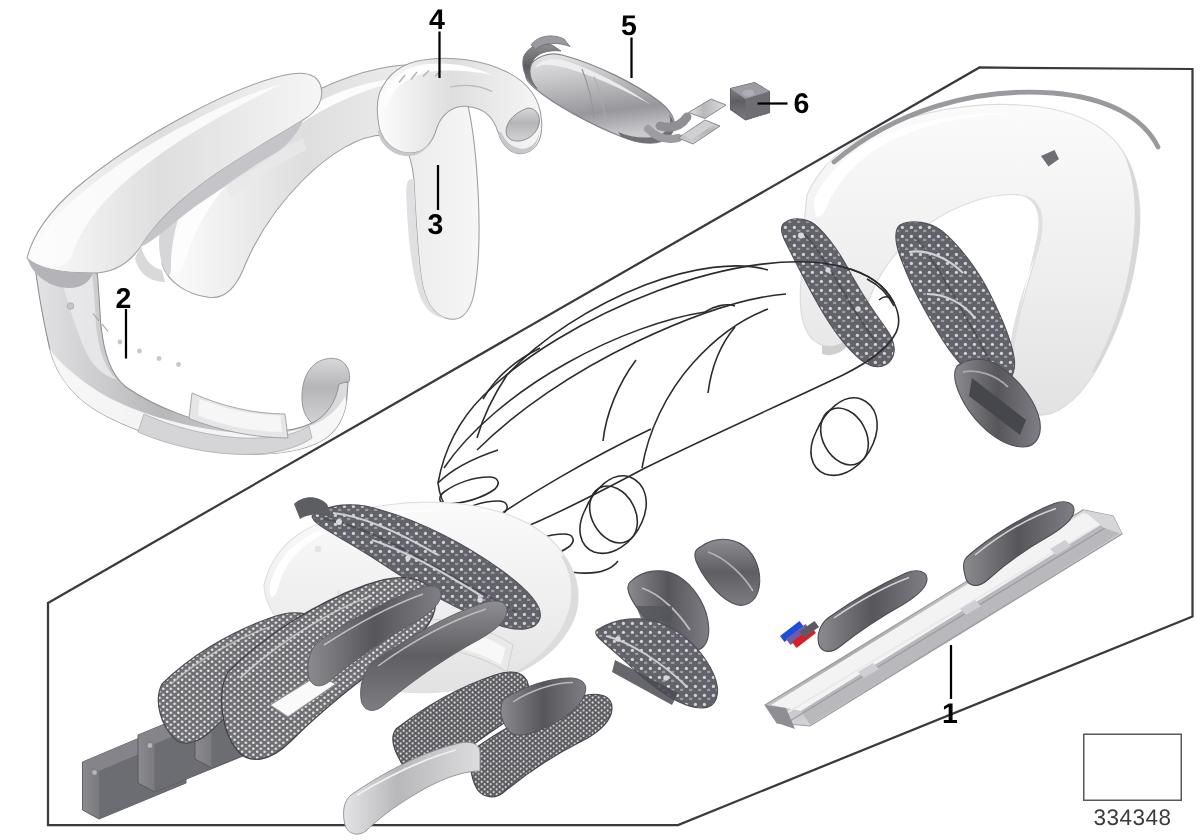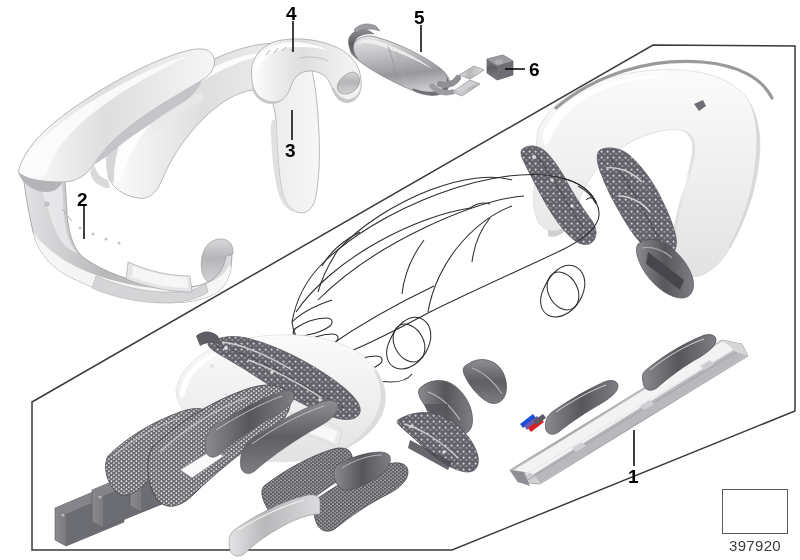--- a/index.html
+++ b/index.html
@@ -573,15 +573,15 @@
   </svg>
 
   <div class="callout-num" style="left:628px; top:467px;">1</div>
   <div class="callout-num" style="left:77px; top:190px;">2</div>
   <div class="callout-num" style="left:285px; top:141px;">3</div>
   <div class="callout-num" style="left:286px; top:4px;">4</div>
   <div class="callout-num" style="left:414px; top:8px;">5</div>
   <div class="callout-num" style="left:529px; top:60px;">6</div>
 
   <div id="partnum-box"></div>
-  <div id="partnum-label">397920</div>
+  <div id="partnum-label">334348</div>
 
 </div>
 
 </body></html>

